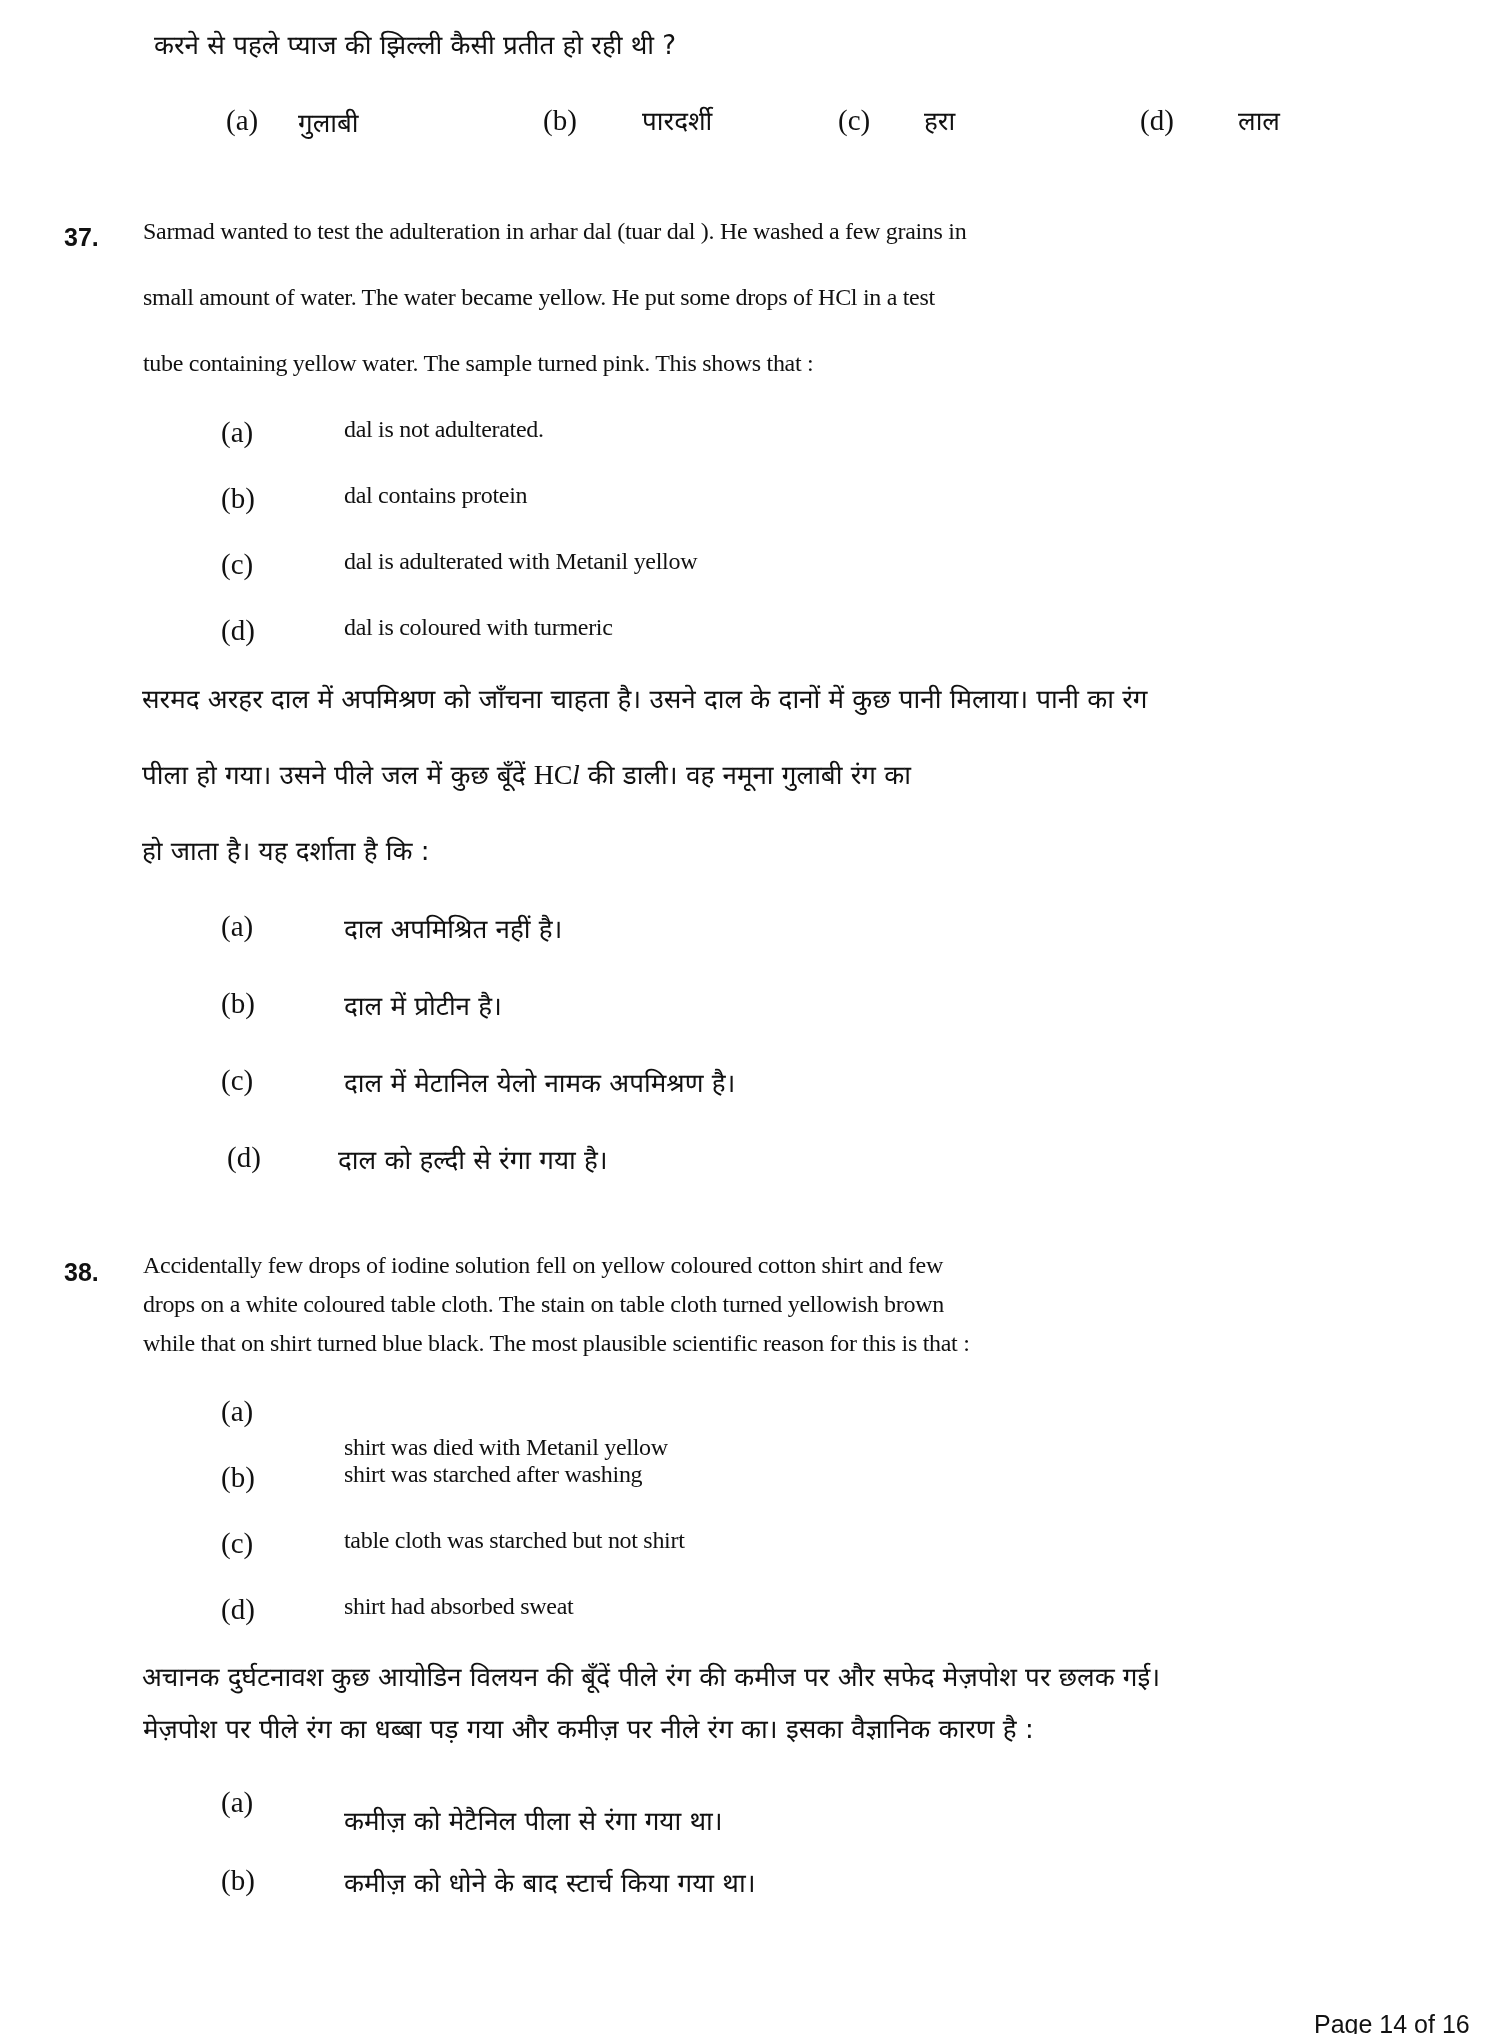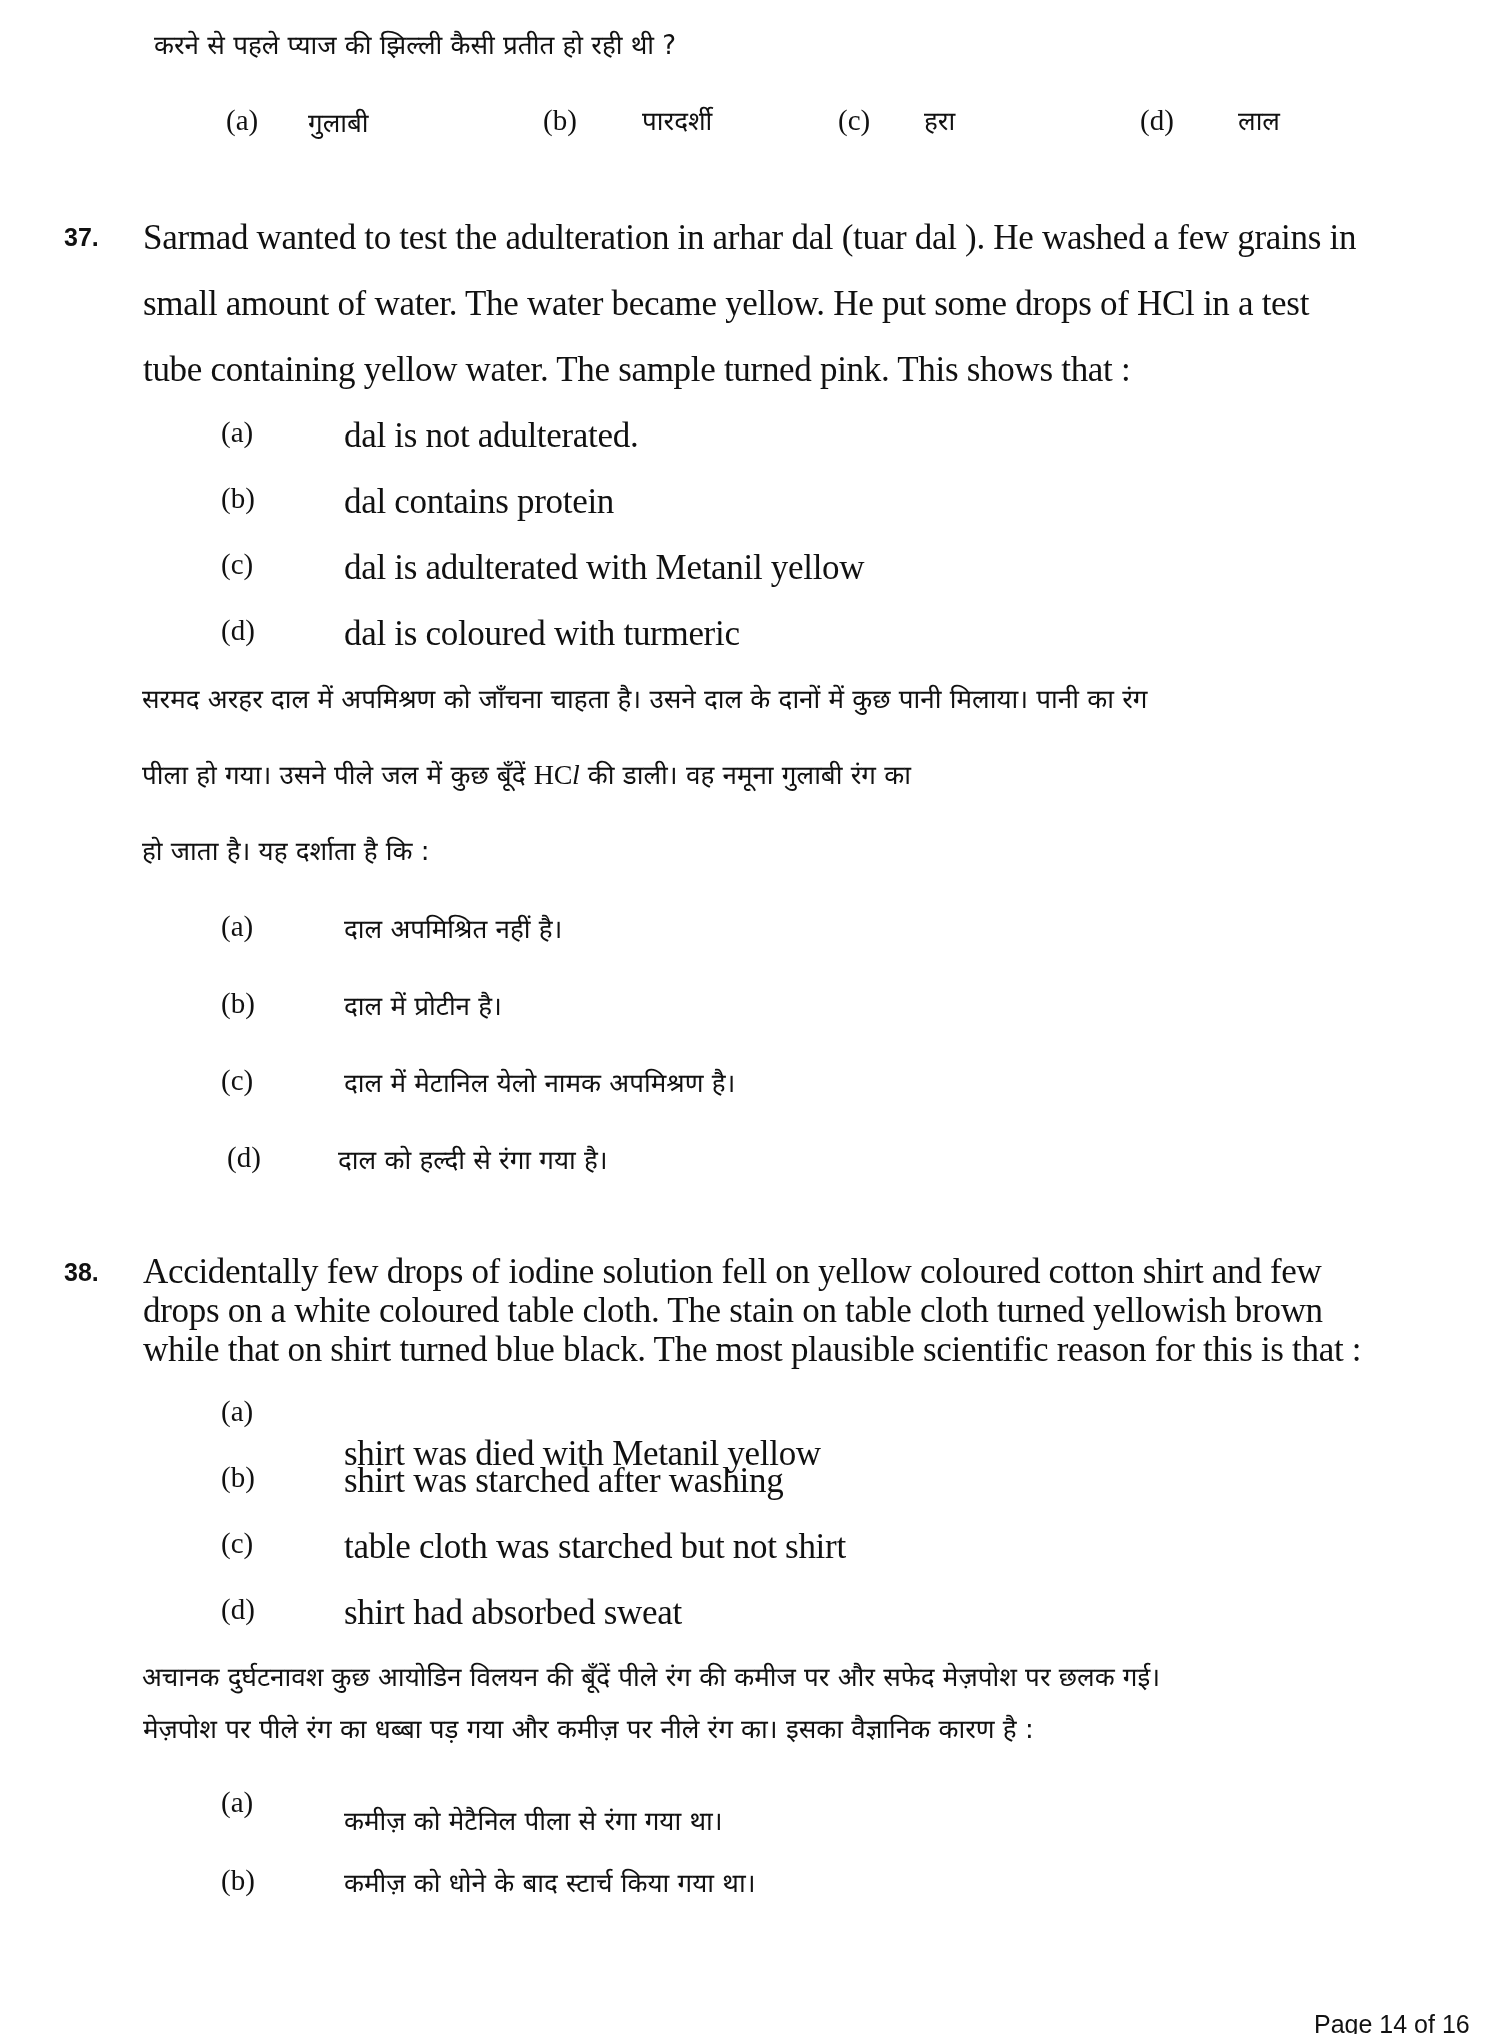--- a/index.html
+++ b/index.html
@@ -5,35 +5,35 @@
     html, body { margin: 0; padding: 0; background: #ffffff; }
     body {
       width: 1505px;
       height: 2034px;
       position: relative;
       overflow: hidden;
       color: #111111;
       font-family: "DejaVu Serif", "Liberation Serif", serif;
     }
     .abs { position: absolute; white-space: nowrap; }
-    .en { font-family: "Liberation Serif", "DejaVu Serif", serif; font-size: 35px; letter-spacing: -0.3px; }
+    .en { font-family: "Liberation Serif", "DejaVu Serif", serif; font-size: 24px; letter-spacing: -0.3px; }
     .hi { font-family: "DejaVu Sans", "Liberation Sans", sans-serif; font-size: 26px; }
     .qnum { font-family: "Liberation Sans", "DejaVu Sans", sans-serif; font-weight: bold; font-size: 25px; }
     .optlabel { font-family: "Liberation Serif", "DejaVu Serif", serif; font-size: 29px; }
     .footer { font-family: "Liberation Sans", "DejaVu Sans", sans-serif; font-size: 25px; }
     i.ital { font-style: italic; }
   </style>
 </head>
 <body>
 
 <div>
   <div class="abs hi" style="left:142px; top:26px;margin-left:12px;">करने से पहले प्याज की झिल्ली कैसी प्रतीत हो रही थी ?</div>
 
   <div class="abs optlabel" style="left:226px; top:104px;">(a)</div>
-  <div class="abs hi" style="left:308px; top:104px;font-family:Liberation Serif, serif;">गुलाबी</div>
+  <div class="abs hi" style="left:298px; top:104px;font-family:Liberation Serif, serif;">गुलाबी</div>
 
   <div class="abs optlabel" style="left:543px; top:104px;">(b)</div>
   <div class="abs hi" style="left:642px; top:102px;">पारदर्शी</div>
 
   <div class="abs optlabel" style="left:838px; top:104px;">(c)</div>
   <div class="abs hi" style="left:924px; top:102px;">हरा</div>
 
   <div class="abs optlabel" style="left:1140px; top:104px;">(d)</div>
   <div class="abs hi" style="left:1238px; top:102px;">लाल</div>
 </div>

